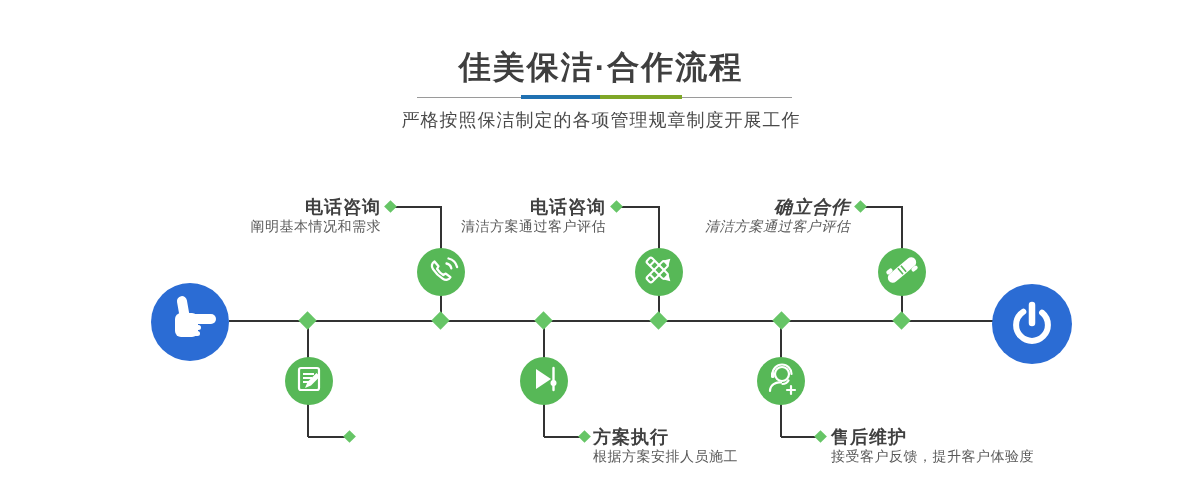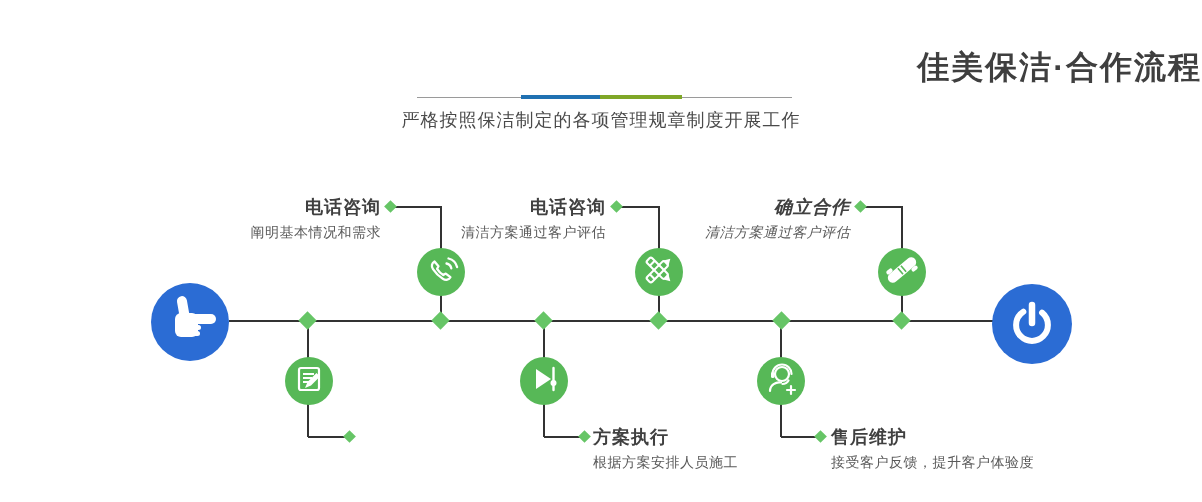--- a/index.html
+++ b/index.html
@@ -8,21 +8,21 @@
     --endpoint-blue:#2b6cd4;
     --divider-blue:#2071b2;
     --divider-green:#7fa727;
     --line:#333333;
   }
   *{margin:0;padding:0;box-sizing:border-box;}
   body{background:#fff;font-family:"Liberation Sans","DejaVu Sans",sans-serif;}
   .canvas{position:relative;width:1202px;height:502px;background:#fff;overflow:hidden;}
 
   
-  .main-title{position:absolute;top:46px;left:0;width:100%;text-align:right;
+  .main-title{position:absolute;top:46px;left:0;width:100%;text-align:center;
     font-size:32px;font-weight:700;color:#3f3f3f;letter-spacing:2px;}
   .divider-gray{position:absolute;left:417px;top:97px;width:375px;height:1px;background:#9a9a9a;}
   .divider-blue{position:absolute;left:521px;top:95px;width:79px;height:4px;background:var(--divider-blue);}
   .divider-green{position:absolute;left:600px;top:95px;width:82px;height:4px;background:var(--divider-green);}
   .sub-title{position:absolute;top:108px;left:0;width:100%;text-align:center;
     font-size:18px;color:#4a4a4a;letter-spacing:1px;}
 
   
   .hline,.vline{position:absolute;background:var(--line);}
   .hline{height:2px;}
@@ -39,21 +39,21 @@
   .node{position:absolute;width:48px;height:48px;border-radius:50%;
     background:var(--node-green);z-index:2;display:flex;align-items:center;justify-content:center;}
   .endpoint{position:absolute;border-radius:50%;background:var(--endpoint-blue);
     z-index:2;display:flex;align-items:center;justify-content:center;}
   .endpoint.start{left:151px;top:283px;width:78px;height:78px;}
   .endpoint.end{left:992px;top:284px;width:80px;height:80px;}
 
   
   .step-label{position:absolute;z-index:2;white-space:nowrap;}
   .step-label .t{font-size:18px;font-weight:700;color:#404040;line-height:22px;letter-spacing:1px;}
-  .step-label .d{font-size:14px;color:#5a5a5a;line-height:17px;margin-top:6px;letter-spacing:0.5px;}
+  .step-label .d{font-size:14px;color:#5a5a5a;line-height:17px;margin-top:0;letter-spacing:0.5px;}
   .step-label.top{top:196px;text-align:right;}
   .step-label.bottom{top:426px;text-align:left;}
   .sl-0{right:821px;} .sl-1{right:596px;} .sl-2{right:352px;font-style:italic;}
   .sl-3{left:358px;}  .sl-4{left:593px;}  .sl-5{left:831px;}
 </style>
 </head>
 <body>
 
 <div class="canvas">
 

